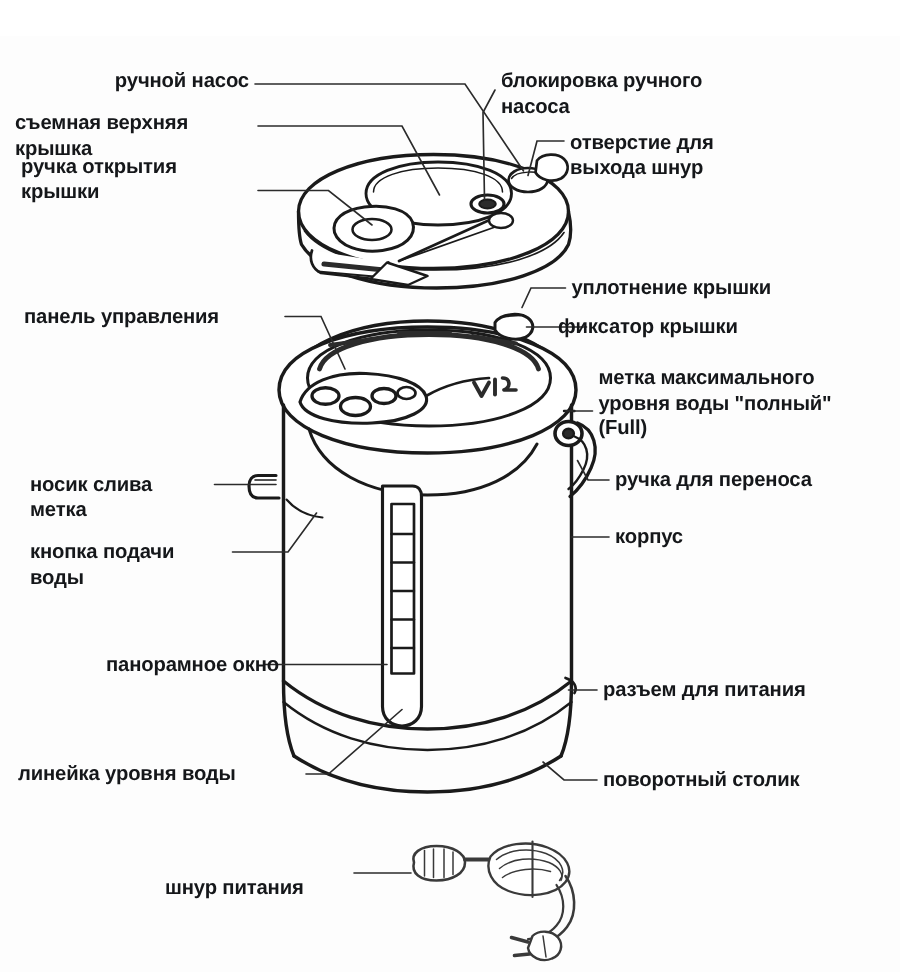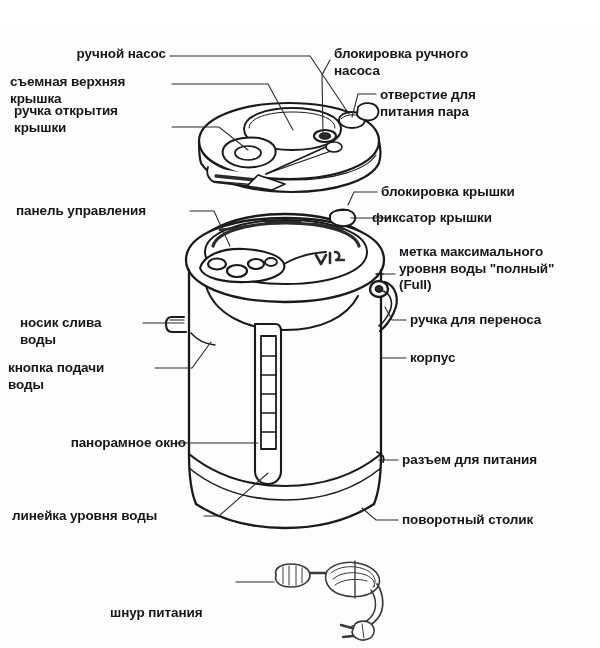--- a/index.html
+++ b/index.html
@@ -207,45 +207,45 @@
   <div class="callout-label align-left" style="left:10px; top:50px; width:160px;">съемная верхняя
 крышка</div>
 
   <div class="callout-label align-left" style="left:14px; top:79px; width:158px;">ручка открытия
 крышки</div>
 
   <div class="callout-label align-left" style="left:334px; top:22px; width:210px;">блокировка ручного
 насоса</div>
 
   <div class="callout-label align-left" style="left:380px; top:63px; width:190px;">отверстие для
-питания пара</div>
-
-  <div class="callout-label align-left" style="left:381px; top:160px; width:200px;">блокировка крышки</div>
+выхода шнур</div>
+
+  <div class="callout-label align-left" style="left:381px; top:160px; width:200px;">уплотнение крышки</div>
 
   <div class="callout-label align-left" style="left:372px; top:186px; width:190px;">фиксатор крышки</div>
 
   <div class="callout-label align-left" style="left:399px; top:220px; width:200px;">метка максимального
 уровня воды "полный"
 (Full)</div>
 
   <div class="callout-label align-left" style="left:410px; top:288px; width:182px;">ручка для переноса</div>
 
   <div class="callout-label align-left" style="left:410px; top:326px; width:110px;">корпус</div>
 
   <div class="callout-label align-left" style="left:402px; top:428px; width:196px;">разъем для питания</div>
 
   <div class="callout-label align-left" style="left:402px; top:488px; width:194px;">поворотный столик</div>
 
   <div class="callout-label align-left" style="left:16px; top:179px; width:176px;">панель управления</div>
 
   <div class="callout-label align-left" style="left:20px; top:291px; width:130px;">носик слива
+метка</div>
+
+  <div class="callout-label align-left" style="left:20px; top:336px; width:150px;">кнопка подачи
 воды</div>
 
-  <div class="callout-label align-left" style="left:8px; top:336px; width:150px;">кнопка подачи
-воды</div>
-
   <div class="callout-label align-left" style="left:16px; top:411px; width:170px;text-align:right;">панорамное окно</div>
 
   <div class="callout-label align-left" style="left:12px; top:484px; width:200px;">линейка уровня воды</div>
 
-  <div class="callout-label align-left" style="left:110px; top:581px; width:132px;">шнур питания</div>
+  <div class="callout-label align-left" style="left:110px; top:560px; width:132px;">шнур питания</div>
 
 </div>
 
 </body></html>

